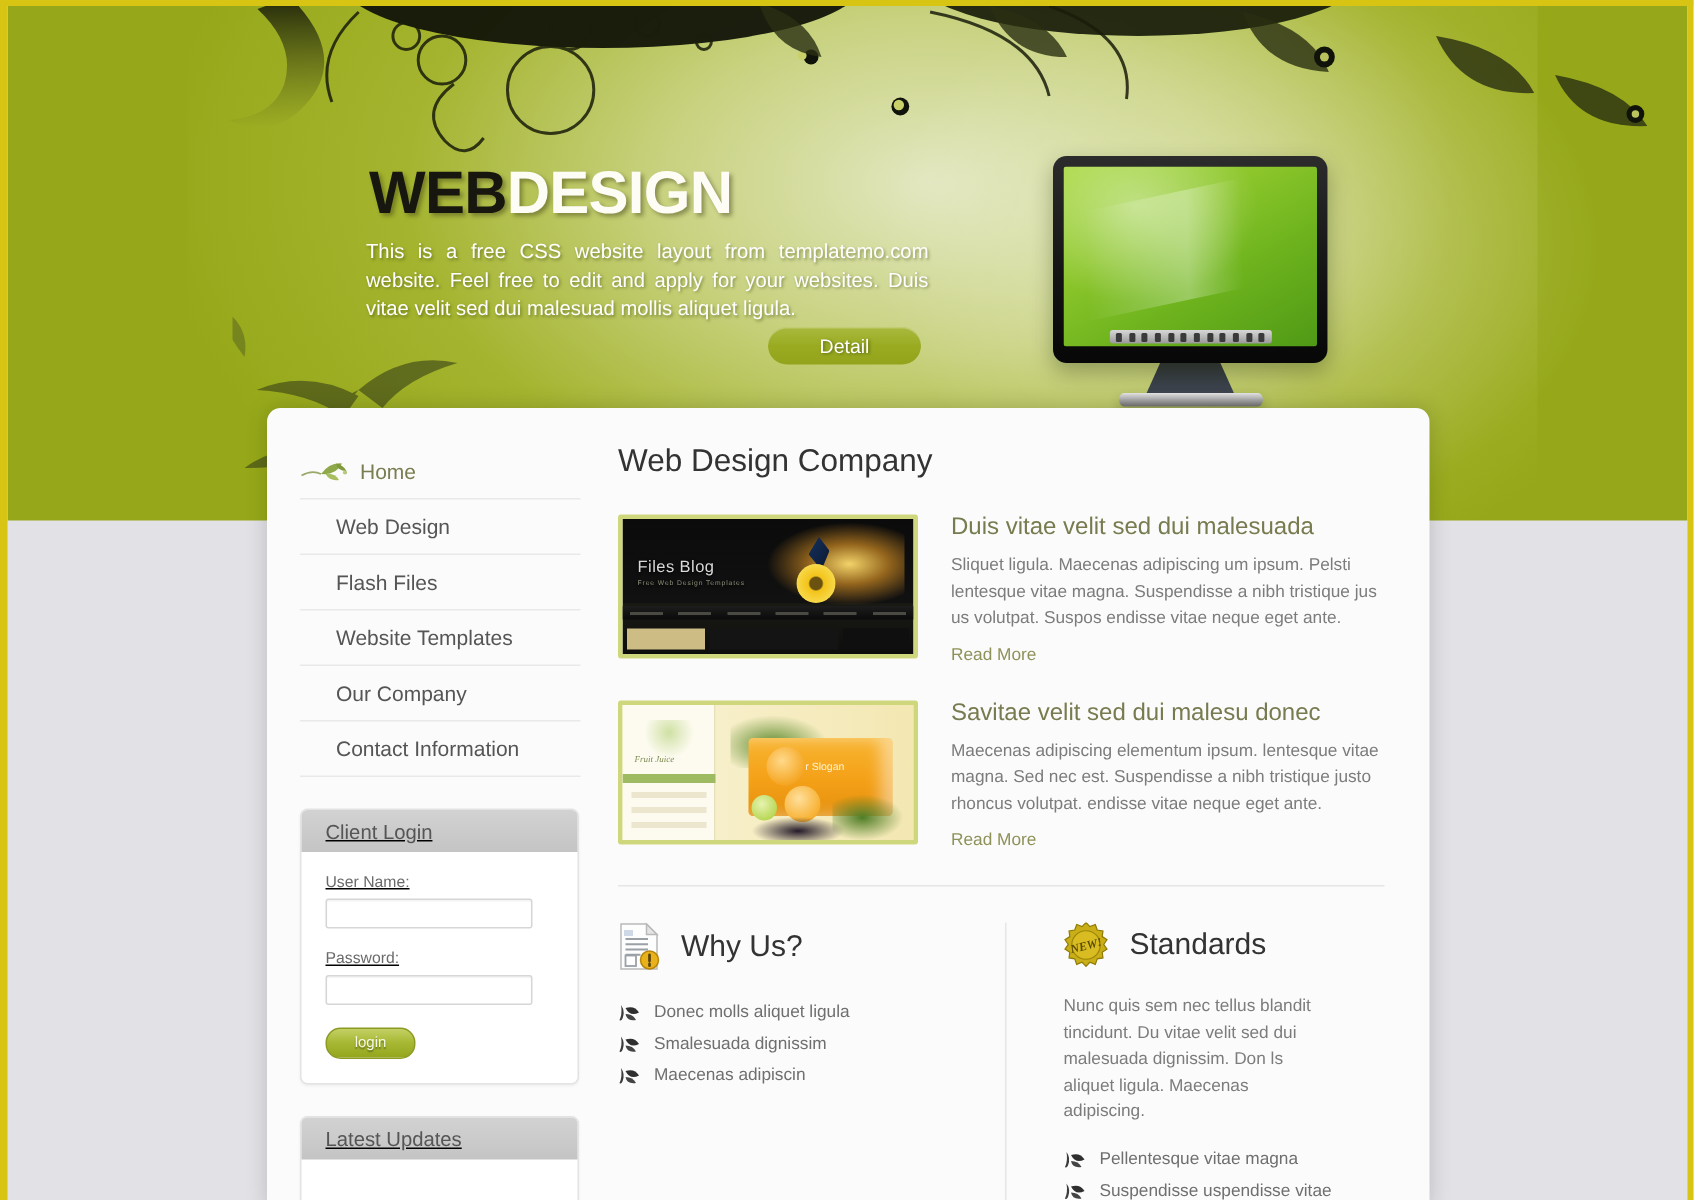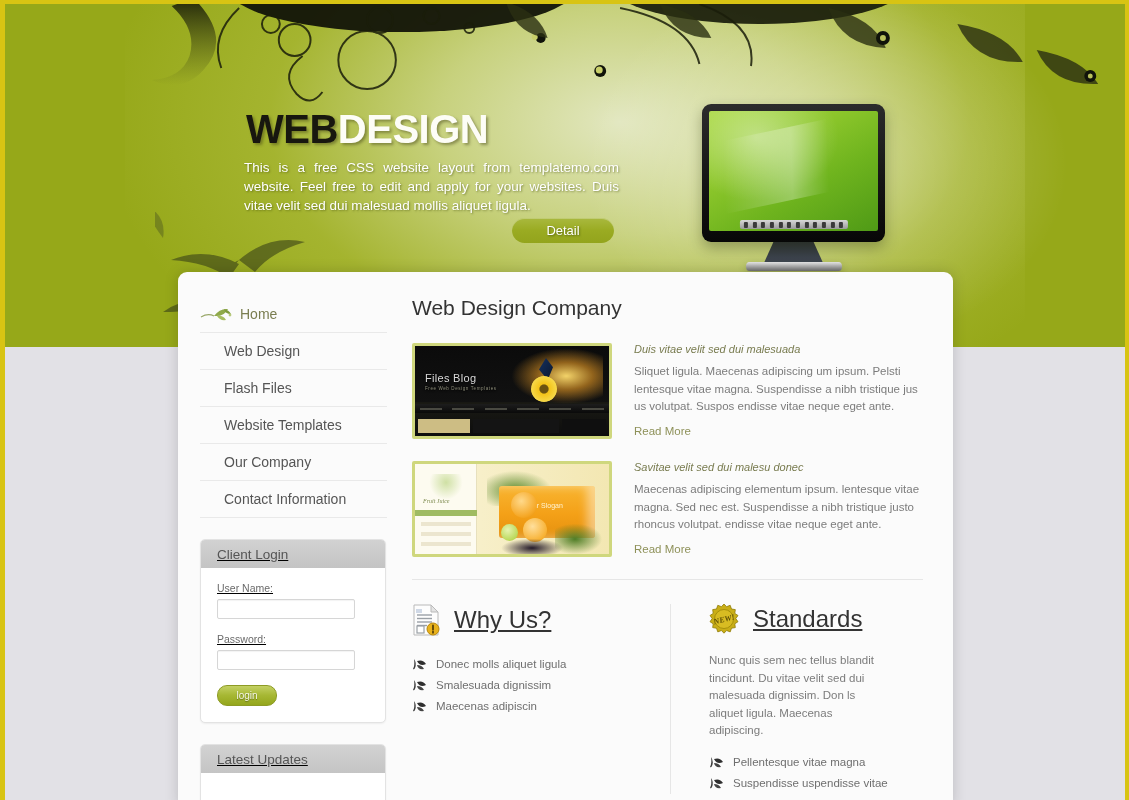--- a/index.html
+++ b/index.html
@@ -162,32 +162,32 @@
   
   #main { position:absolute; left:234px; top:0; right:0; height:100%; padding:24px 30px 0 0; }
   .page-title { font-size:21px; color:#333; font-weight:normal; margin-bottom:23px; }
 
   .article { display:flex; margin-bottom:22px; }
   .thumb {
     width:200px; height:96px; flex:0 0 auto; border:3px solid #cfd77d;
     border-radius:2px; overflow:hidden; position:relative; cursor:pointer;
   }
   .art-body { padding-left:22px; }
-  .art-h { font-size:11px; color:#787b4f; margin-bottom:8px; cursor:pointer;font-style:italic;}
+  .art-h { font-size:16px; color:#787b4f; margin-bottom:8px; cursor:pointer;}
   .art-p { font-size:11.5px; color:#7c7c7c; line-height:17.5px; }
   .read-more { display:inline-block; margin-top:9px; font-size:11.5px;
                color:#8e9159; text-decoration:none; cursor:pointer; }
 
   .hr { height:1px; background:#e6e6e6; margin:2px 0 24px 0; }
 
   .cols { display:flex; }
   .col { width:218px; }
   .col.right { margin-left:40px; padding-left:38px; border-left:1px solid #e6e6e6; }
   .col-hd { display:flex; align-items:center; margin-bottom:18px; }
-  .col-hd .t { font-size:24px; color:#333; margin-left:14px;text-decoration:underline; }
+  .col-hd .t { font-size:20px; color:#333; margin-left:14px; }
   .col-p { font-size:11.5px; color:#7c7c7c; line-height:17.5px; margin-bottom:12px; }
   .blist { list-style:none; }
   .blist li { font-size:11.5px; color:#6f6f6f; line-height:21px;
               display:flex; align-items:center; cursor:pointer; }
   .blist li .bico { width:16px; height:13px; margin-right:8px; flex:0 0 auto;}
 
   
   .t1 { background:linear-gradient(to bottom,#0b0b0b 0%,#111 62%,#1a1a14 63%,#0d0d0d 100%); }
   .t1 .glow { position:absolute; right:6px; top:2px; width:92px; height:56px;
     background:radial-gradient(ellipse at 60% 50%, rgba(255,221,110,.95) 0%,

